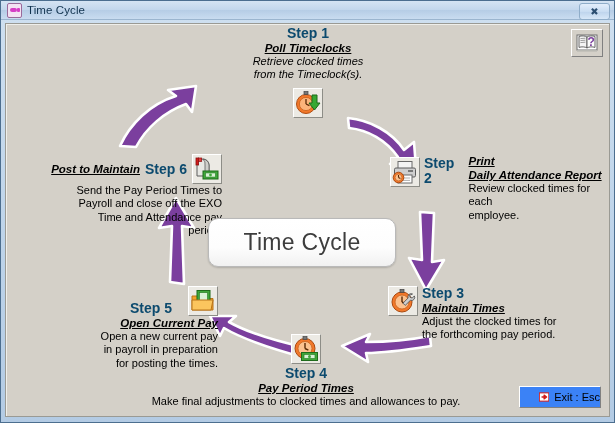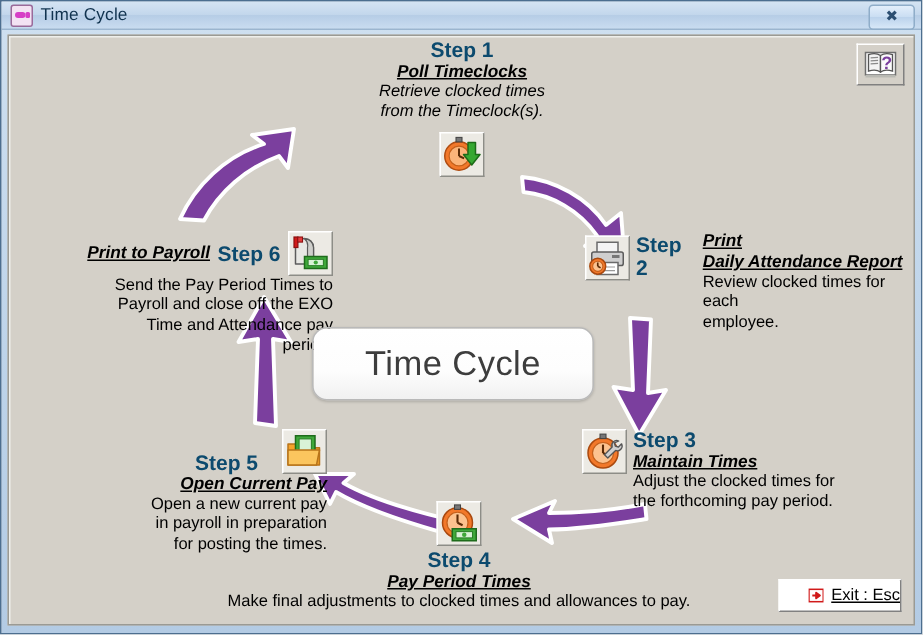--- a/index.html
+++ b/index.html
@@ -52,25 +52,24 @@
   #help-btn{
     position:absolute;right:6px;top:5px;width:30px;height:26px;
     background:#d4d0c8;border:1px solid #808080;
     border-top-color:#ffffff;border-left-color:#ffffff;
     display:flex;align-items:center;justify-content:center;
   }
 
   
   #exit-btn{
     position:absolute;right:8px;bottom:8px;width:82px;height:22px;
-    background:#ffffff;border:1px solid #808080;
+    background:#3b82f6;border:1px solid #808080;
     border-top-color:#ffffff;border-left-color:#ffffff;
     display:flex;align-items:center;gap:5px;padding-left:19px;
     box-sizing:border-box;
-    text-decoration:underline;
   }
   #exit-label{font-size:11px;color:#000;white-space:nowrap;}
 
   
   #center-plaque{
     position:absolute;left:202px;top:194px;width:186px;height:47px;
     background:linear-gradient(180deg,#ffffff 0%,#fdfdfd 60%,#f1f1f1 100%);
     border:1px solid #b9b9b9;border-radius:10px;
     box-shadow:0 1px 2px rgba(0,0,0,.18);
     display:flex;align-items:center;justify-content:center;
@@ -258,21 +257,21 @@
         </div>
       </div>
       <div class="step-title">Open Current Pay</div>
       <div class="step-desc" style="white-space:pre-line;">Open a new current pay
 in payroll in preparation
 for posting the times.</div>
     </div>
 
     <div class="step r" style="left:0px;top:130px;width:216px;">
       <div style="display:flex;align-items:center;justify-content:flex-end;gap:5px;">
-        <div class="step-title">Print to Payroll</div>
+        <div class="step-title">Post to Maintain</div>
         <div class="step-num">Step 6</div>
         <div class="tile" style="flex:none;">
           <svg width="26" height="26" viewBox="0 0 26 26">
             <path d="M3 9 a6 6 0 0 1 12 0 L15 20 L3 20 Z" fill="#e8e8e4" stroke="#5c5c5c" stroke-width="1" stroke-linejoin="round"></path>
             <path d="M9 3.2 a6 6 0 0 1 6 5.8 L15 20 L11 20 L11 9 a6 6 0 0 0-2-5.8 Z" fill="#cfcfcb" stroke="#5c5c5c" stroke-width=".8"></path>
             <rect x="2" y="2" width="2.6" height="7" fill="#d11a1a" stroke="#8a0f0f" stroke-width=".8"></rect>
             <rect x="4.5" y="2" width="3.2" height="3.4" fill="#e23c3c" stroke="#8a0f0f" stroke-width=".7"></rect>
             <rect x="9" y="15" width="15" height="8" fill="#3fa83a" stroke="#1e6b1b" stroke-width="1"></rect>
             <rect x="11.4" y="16.9" width="10.2" height="4.2" fill="#d9f2d6" stroke="#2c8028" stroke-width=".7"></rect>
             <circle cx="16.5" cy="19" r="1.4" fill="#3fa83a"></circle>

